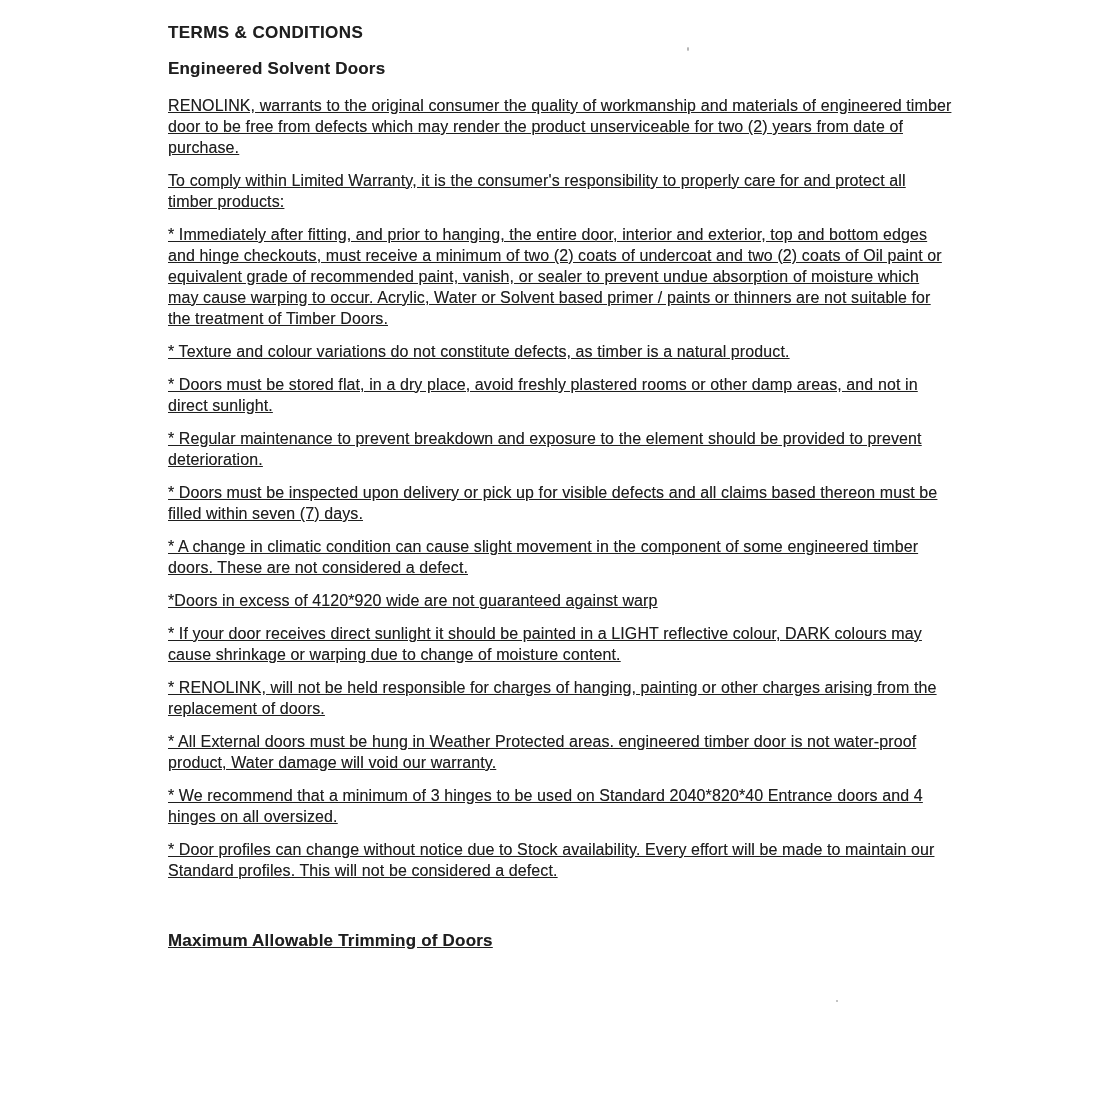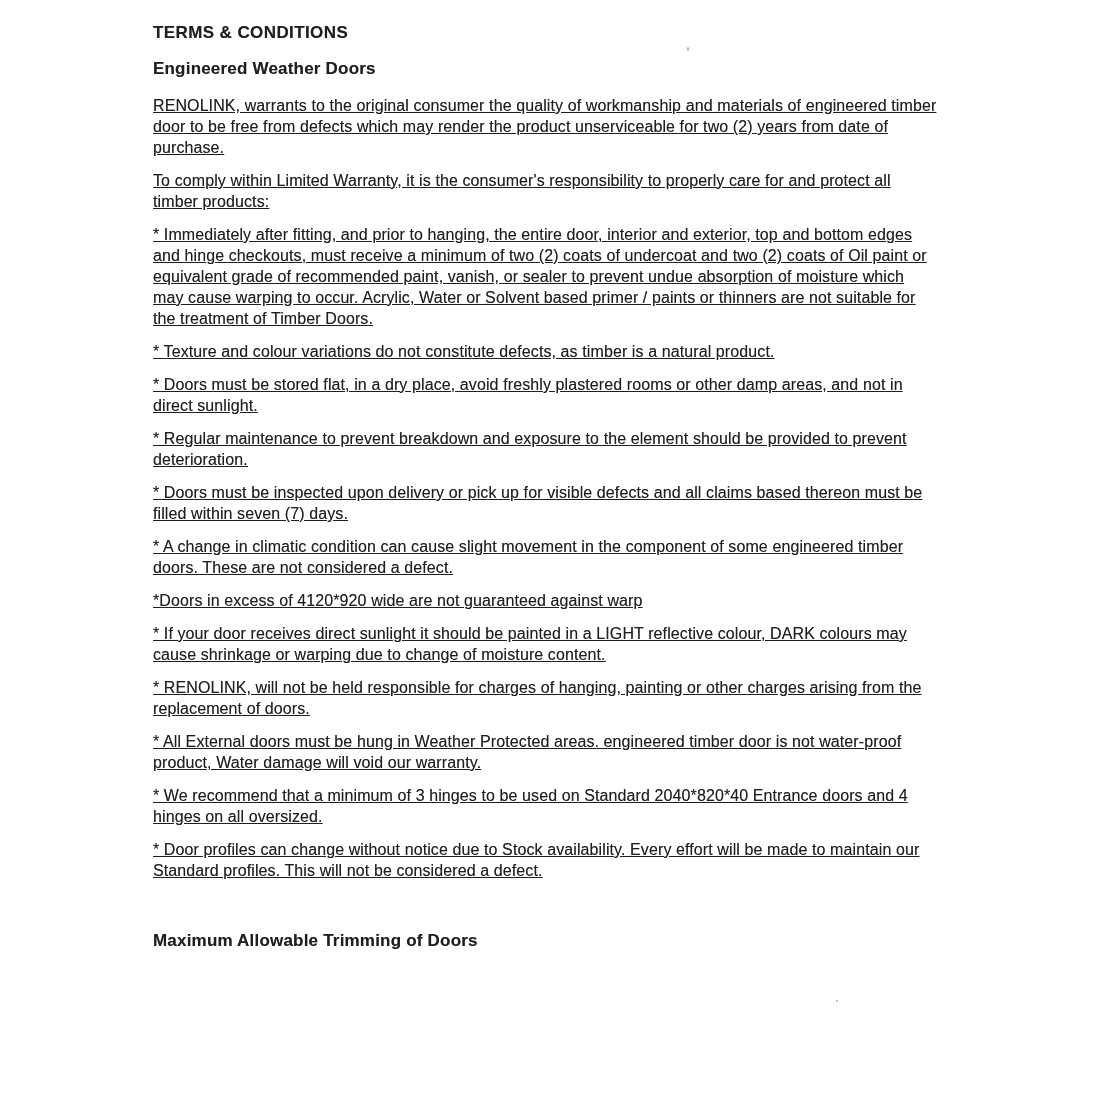--- a/index.html
+++ b/index.html
@@ -11,21 +11,21 @@
     width: 1100px;
     height: 1100px;
     overflow: hidden;
     position: relative;
     font-family: "Liberation Sans", "DejaVu Sans", sans-serif;
     color: #1f1f1f;
   }
   .page {
     position: absolute;
     top: 23px;
-    left: 153px;
+    left: 168px;
     width: 786px;
     
     text-shadow: 0 0 0.45px rgba(45,45,45,0.55);
   }
   .doc-title {
     font-size: 17px;
     font-weight: bold;
     letter-spacing: 0.4px;
     margin: 0 0 16px 0;
     line-height: 20px;
@@ -43,38 +43,39 @@
     margin: 0 0 12px 0;
     letter-spacing: 0.1px;
     text-decoration: underline;
   }
   .trim-heading {
     font-size: 17px;
     font-weight: bold;
     letter-spacing: 0.2px;
     margin: 50px 0 13px 0;
     line-height: 20px;
+    text-decoration: underline;
   }
   .speck {
     position: absolute;
     background: rgba(110,110,110,0.55);
     border-radius: 50%;
   }
   .speck-1 { left: 687px; top: 47px;  width: 2px; height: 4px; }
   .speck-2 { left: 595px; top: 239px; width: 2px; height: 3px; }
   .speck-3 { left: 836px; top: 1000px; width: 2px; height: 2px; }
 </style>
 </head>
 <body>
 
 <div class="page">
 
   <h1 class="doc-title">TERMS &amp; CONDITIONS</h1>
 
-  <h2 class="doc-heading">Engineered Weather Doors</h2>
+  <h2 class="doc-heading">Engineered Solvent Doors</h2>
 
   <p class="para">RENOLINK, warrants to the original consumer the quality of workmanship and materials of engineered timber door to be free from defects which may render the product unserviceable for two (2) years from date of purchase.</p>
   <p class="para">To comply within Limited Warranty, it is the consumer's responsibility to properly care for and protect all timber products:</p>
 
   <p class="para">* Immediately after fitting, and prior to hanging, the entire door, interior and exterior, top and bottom edges and hinge checkouts, must receive a minimum of two (2) coats of undercoat and two (2) coats of Oil paint or equivalent grade of recommended paint, vanish, or sealer to prevent undue absorption of moisture which may cause warping to occur. Acrylic, Water or Solvent based primer / paints or thinners are not suitable for the treatment of Timber Doors.</p>
   <p class="para">* Texture and colour variations do not constitute defects, as timber is a natural product.</p>
   <p class="para">* Doors must be stored flat, in a dry place, avoid freshly plastered rooms or other damp areas, and not in direct sunlight.</p>
   <p class="para">* Regular maintenance to prevent breakdown and exposure to the element should be provided to prevent deterioration.</p>
   <p class="para">* Doors must be inspected upon delivery or pick up for visible defects and all claims based thereon must be filled within seven (7) days.</p>
   <p class="para">* A change in climatic condition can cause slight movement in the component of some engineered timber doors. These are not considered a defect.</p>

